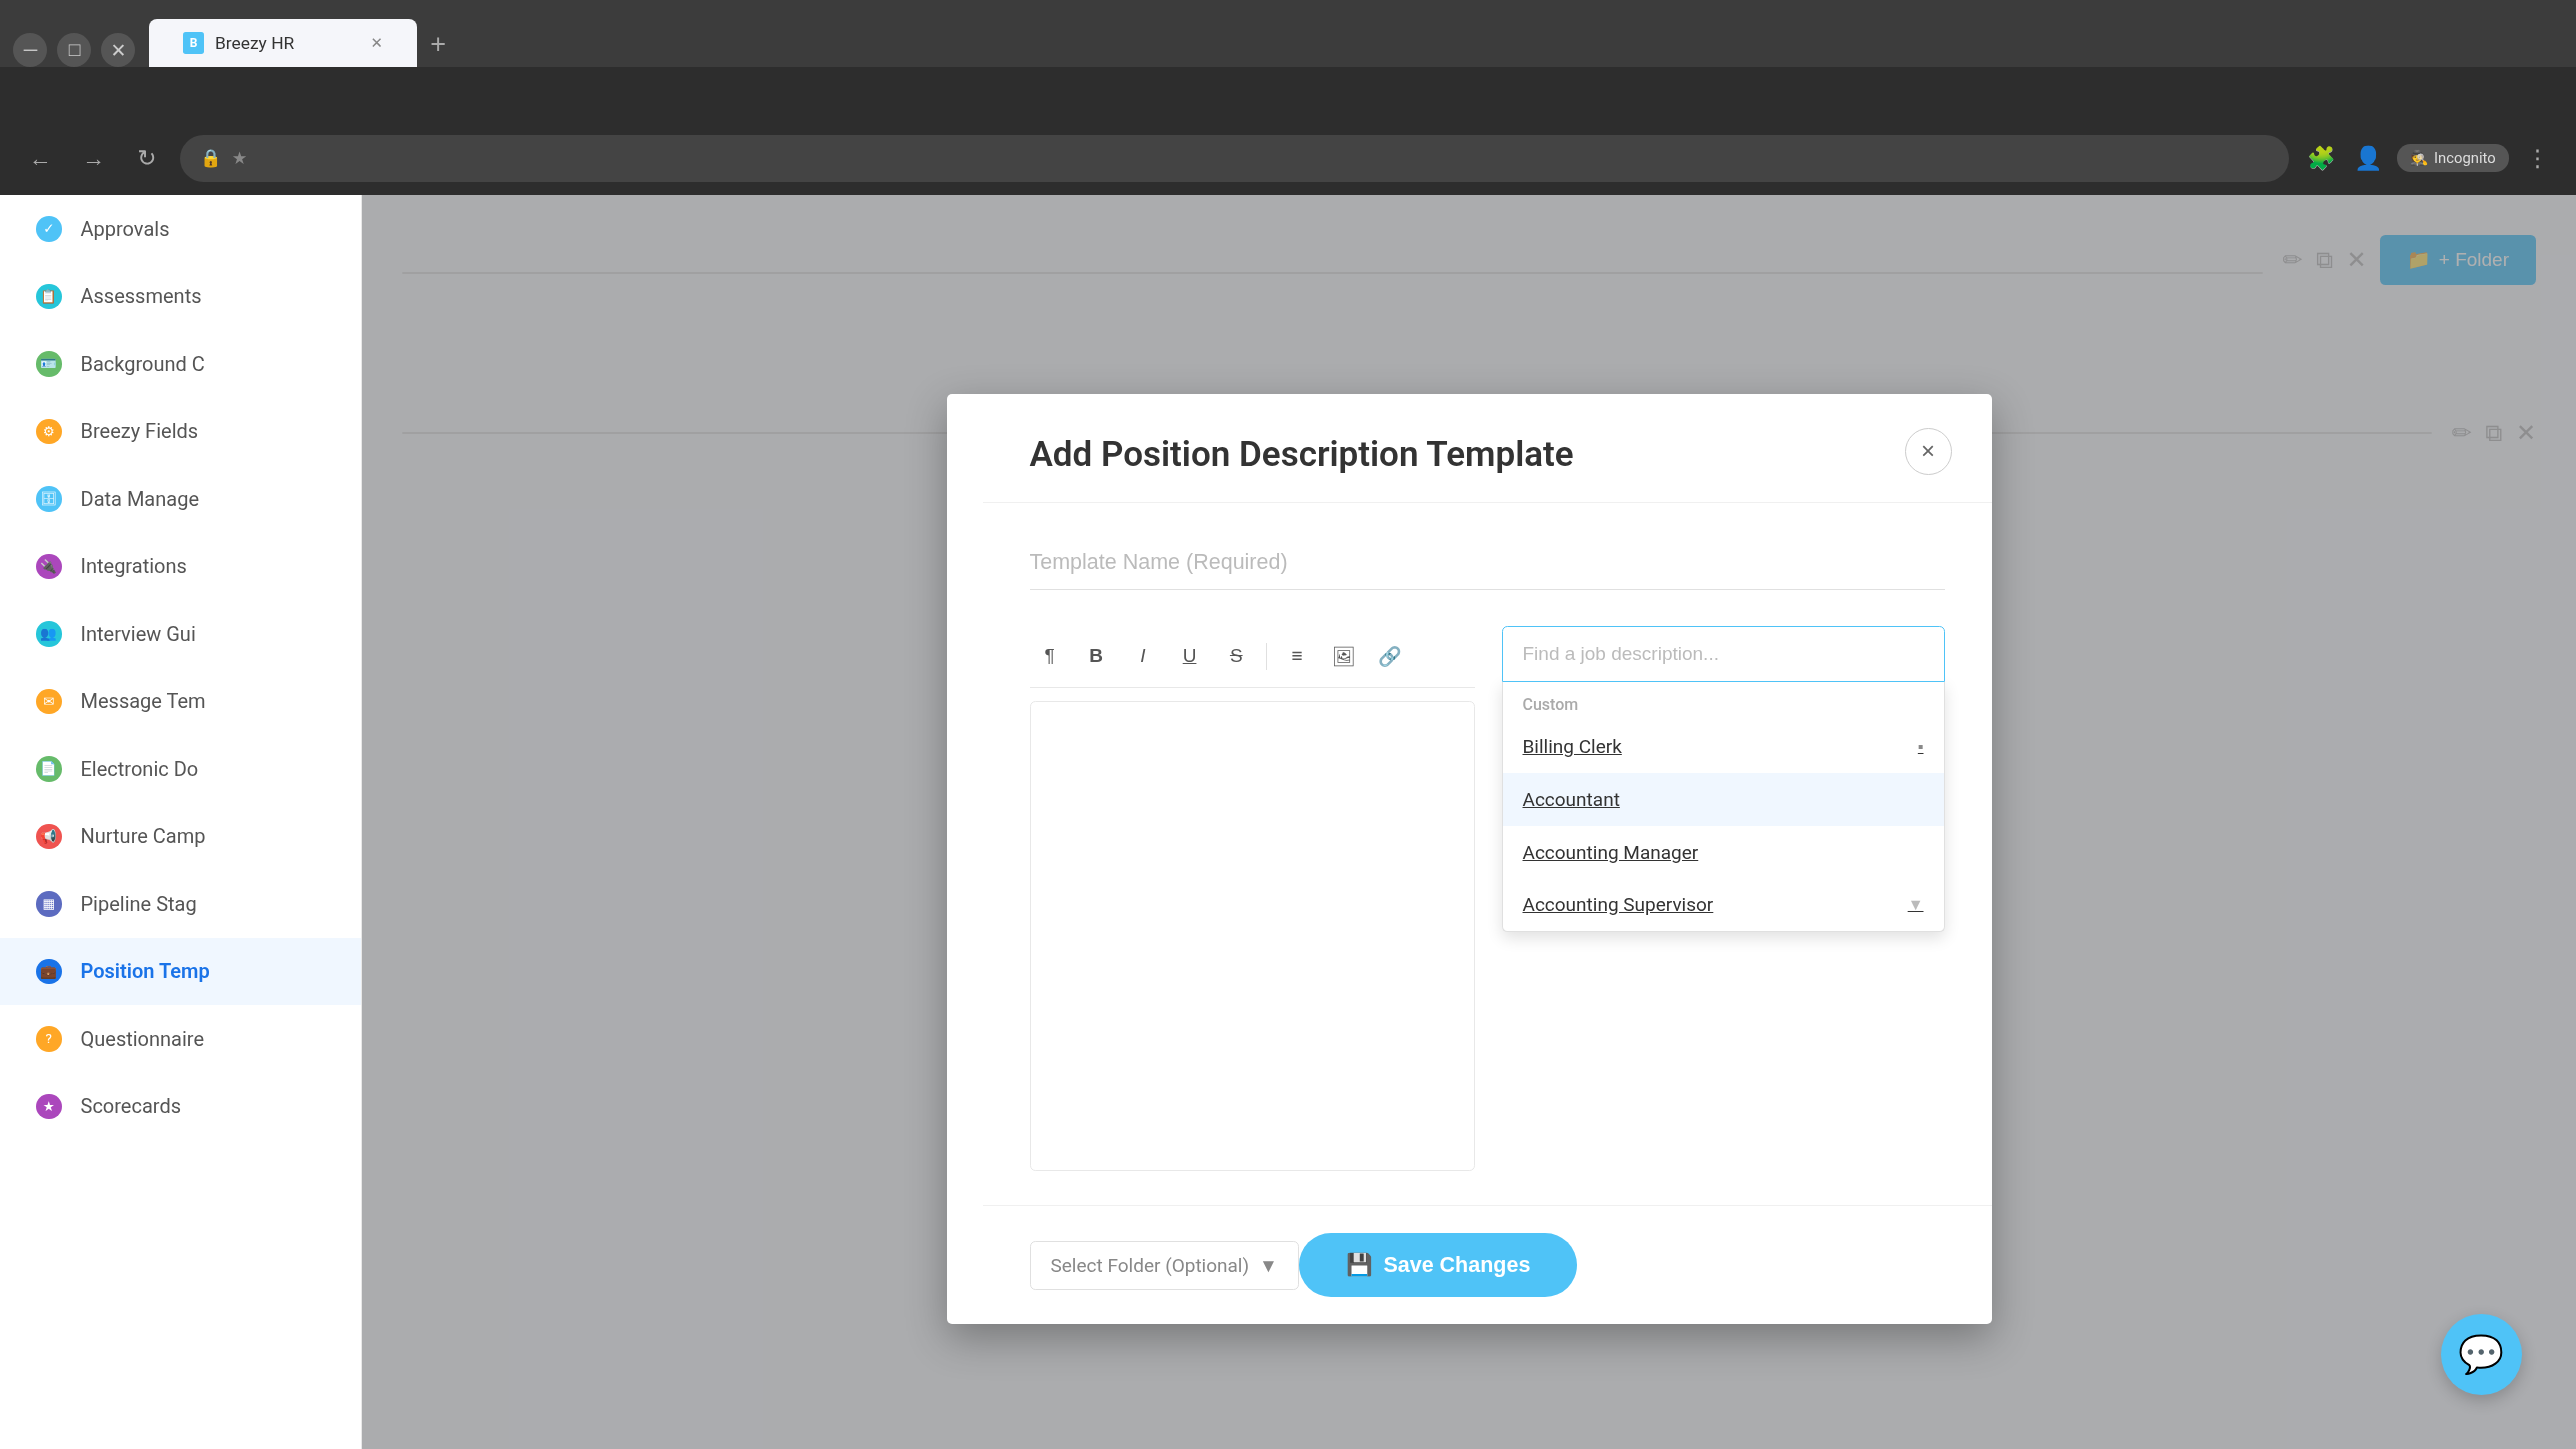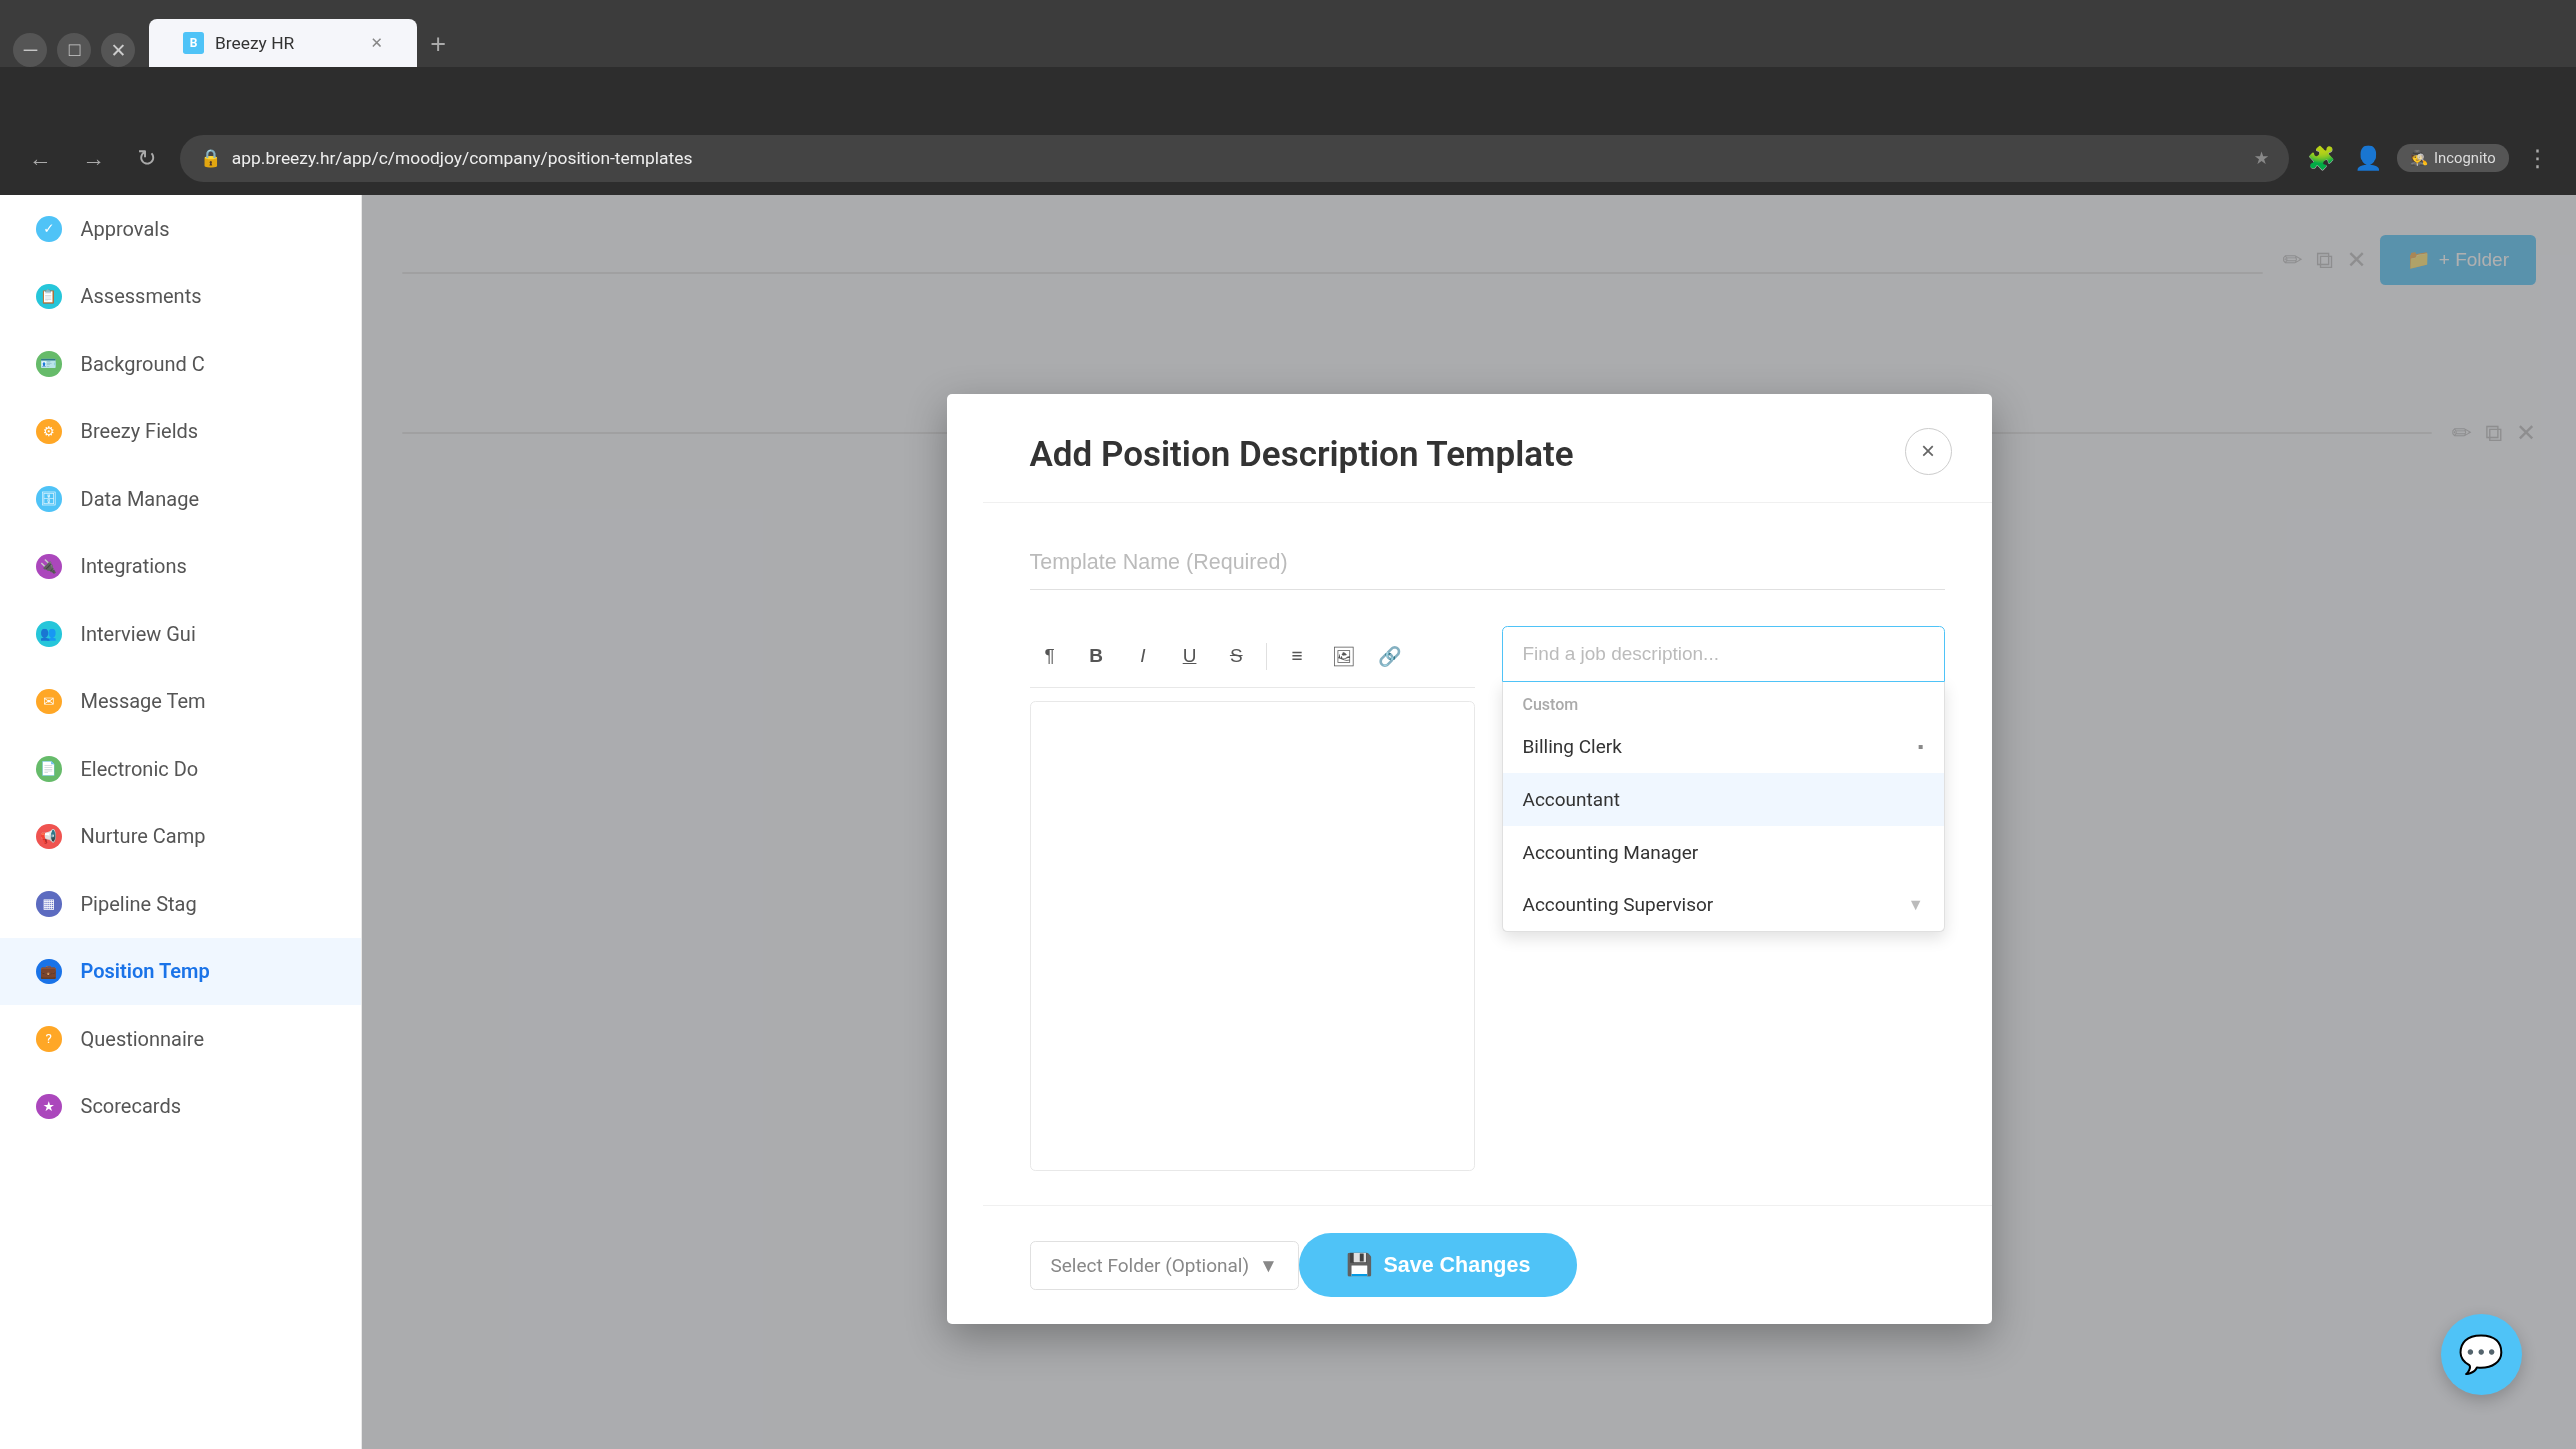--- a/index.html
+++ b/index.html
@@ -347,20 +347,21 @@
       font-weight: 500;
     }
     .job-item {
       padding: 14.8px 20px;
       font-size: 19px;
       color: #333;
       cursor: pointer;
       display: flex;
       align-items: center;
       justify-content: space-between;
+      text-decoration: underline;
     }
     .job-item.hovered { background: #f0f7ff; }
     .job-item-arrow {
       color: #bbb;
       font-size: 16px;
     }
 
     
     .modal-footer {
       padding: 27px 47px;
@@ -468,21 +469,20 @@
     <button class="tab-new">+</button>
   </div>
 </div>
 
 <div class="address-bar">
   <button class="nav-btn">←</button>
   <button class="nav-btn">→</button>
   <button class="nav-btn">↻</button>
   <div class="url-bar">
     <span style="color:#888; font-size:17.4px;">🔒</span>
-    <span class="url-text">app.breezy.hr/app/c/moodjoy/company/position-templates</span>
     <span style="color:#888; font-size:17.4px;">★</span>
   </div>
   <div class="browser-actions">
     <button class="browser-action-btn">🧩</button>
     <button class="browser-action-btn">👤</button>
     <div class="incognito-badge">
       🕵️ <span>Incognito</span>
     </div>
     <button class="browser-action-btn">⋮</button>
   </div>

